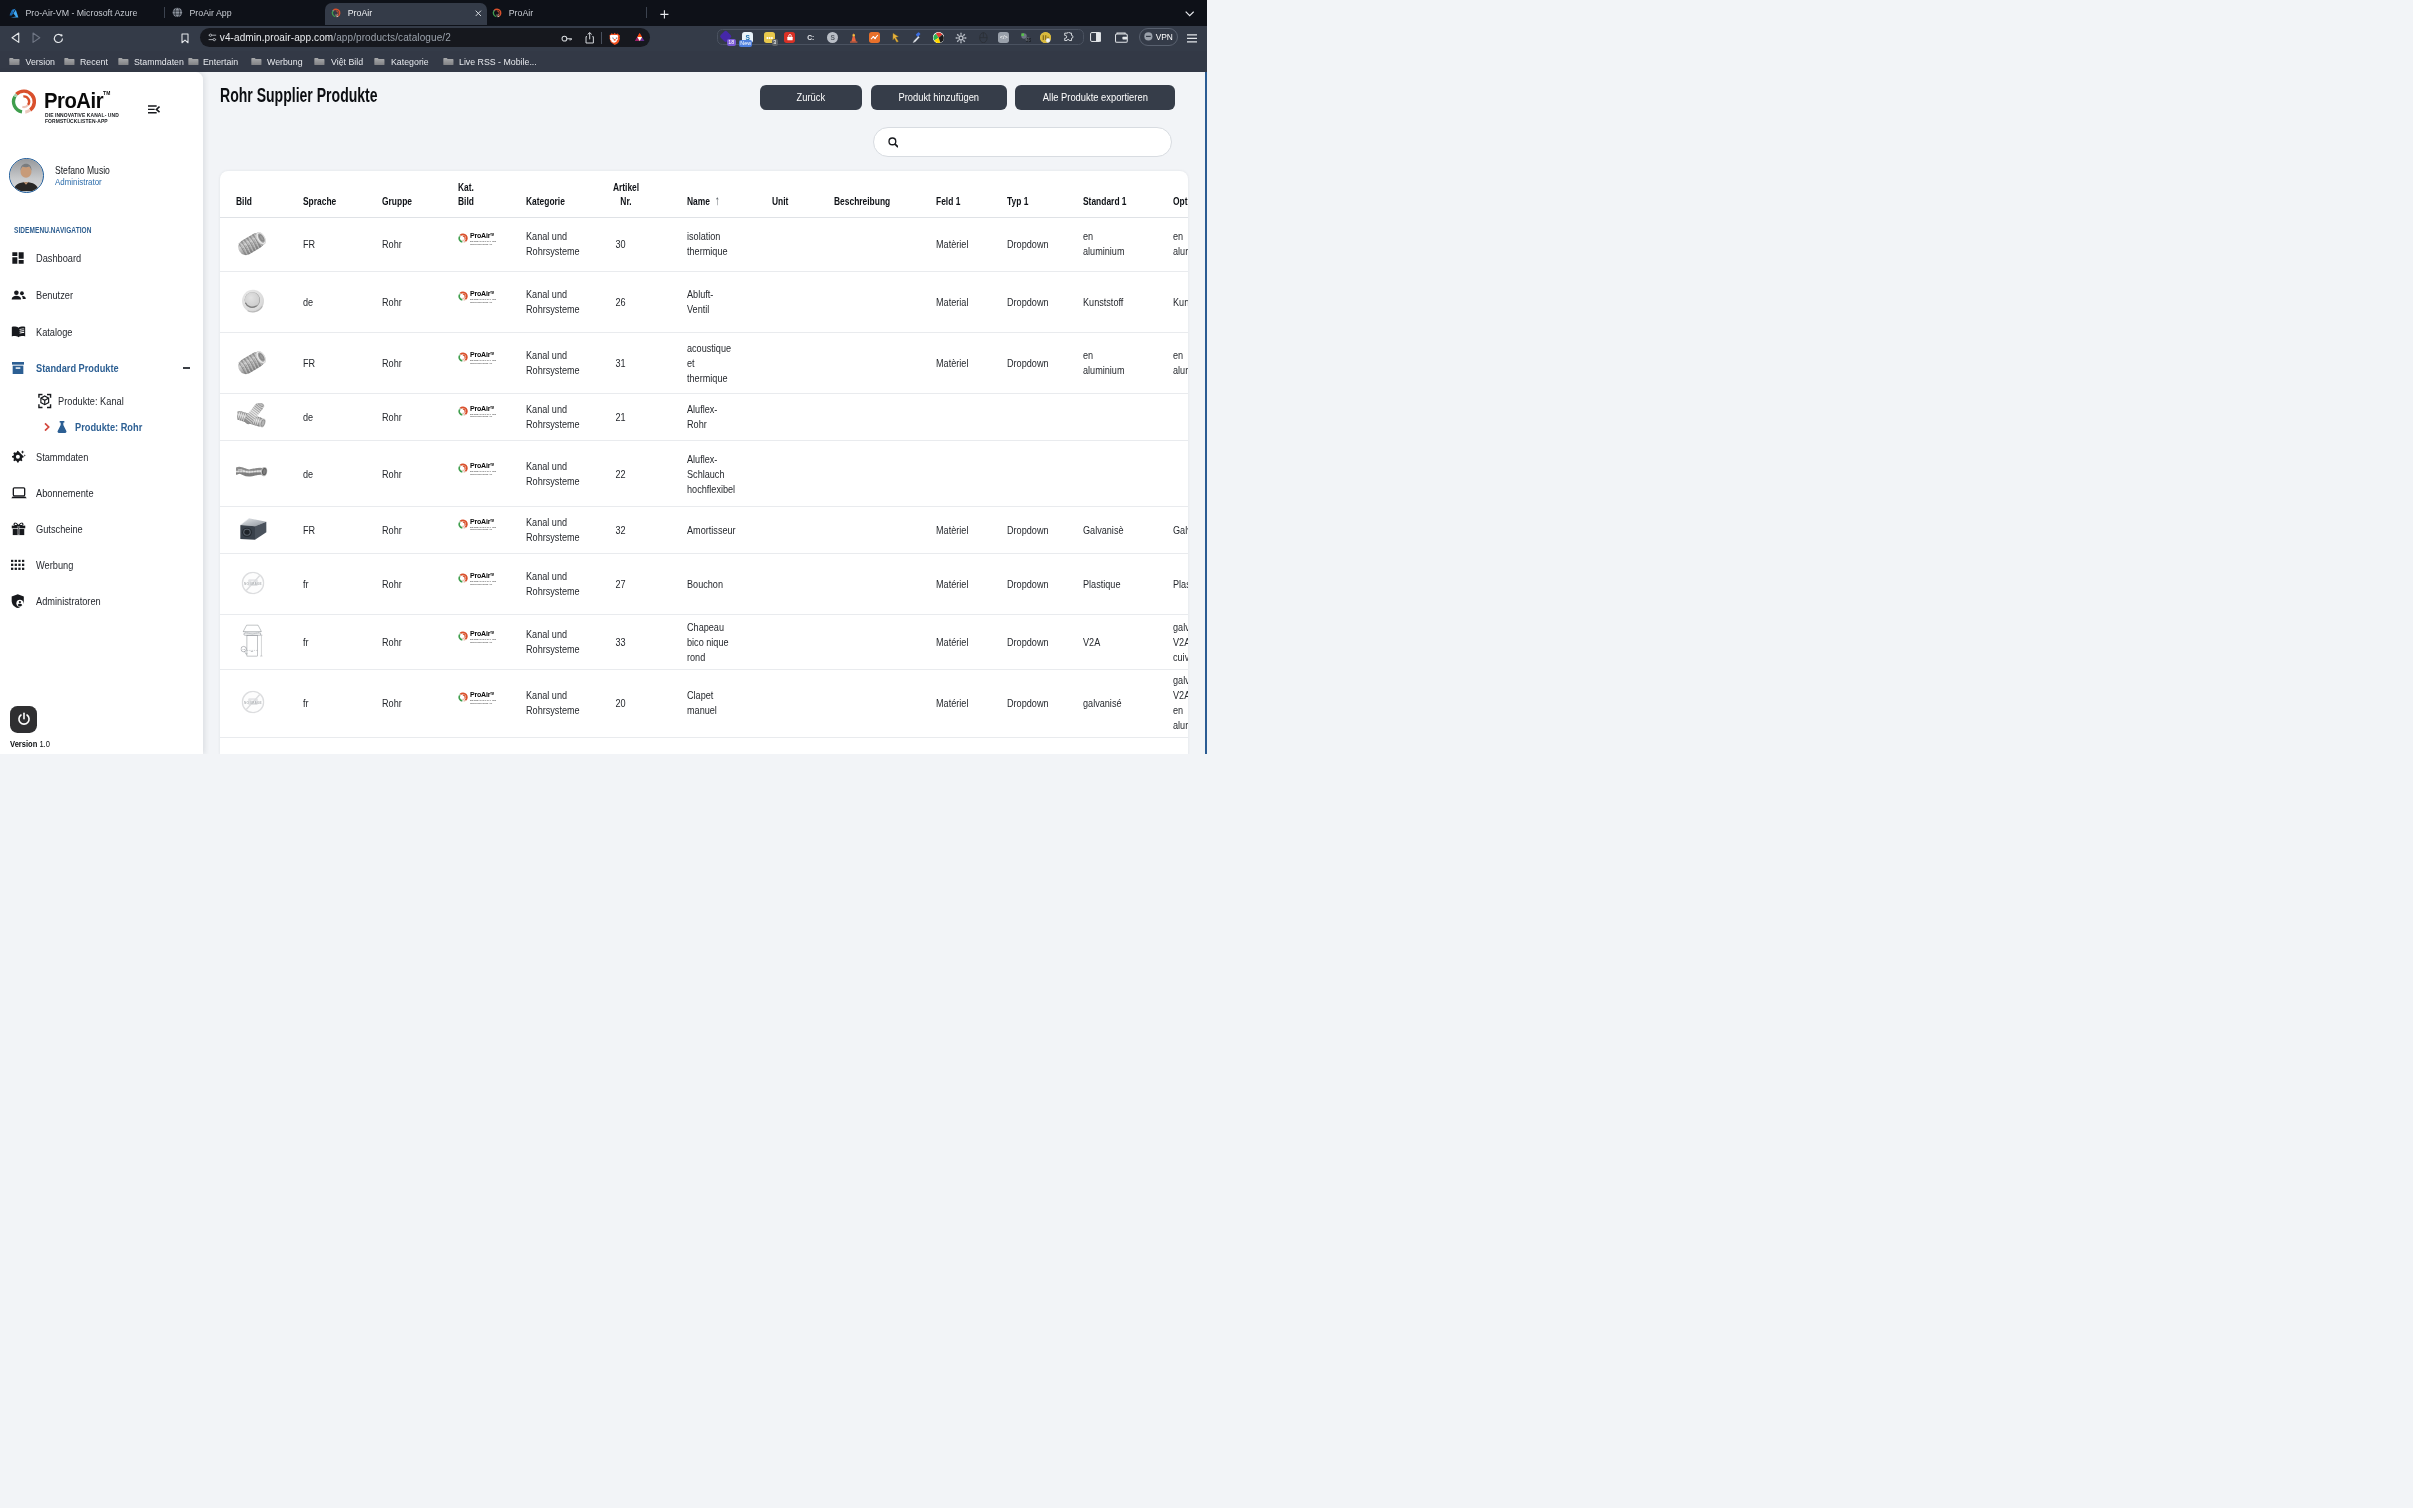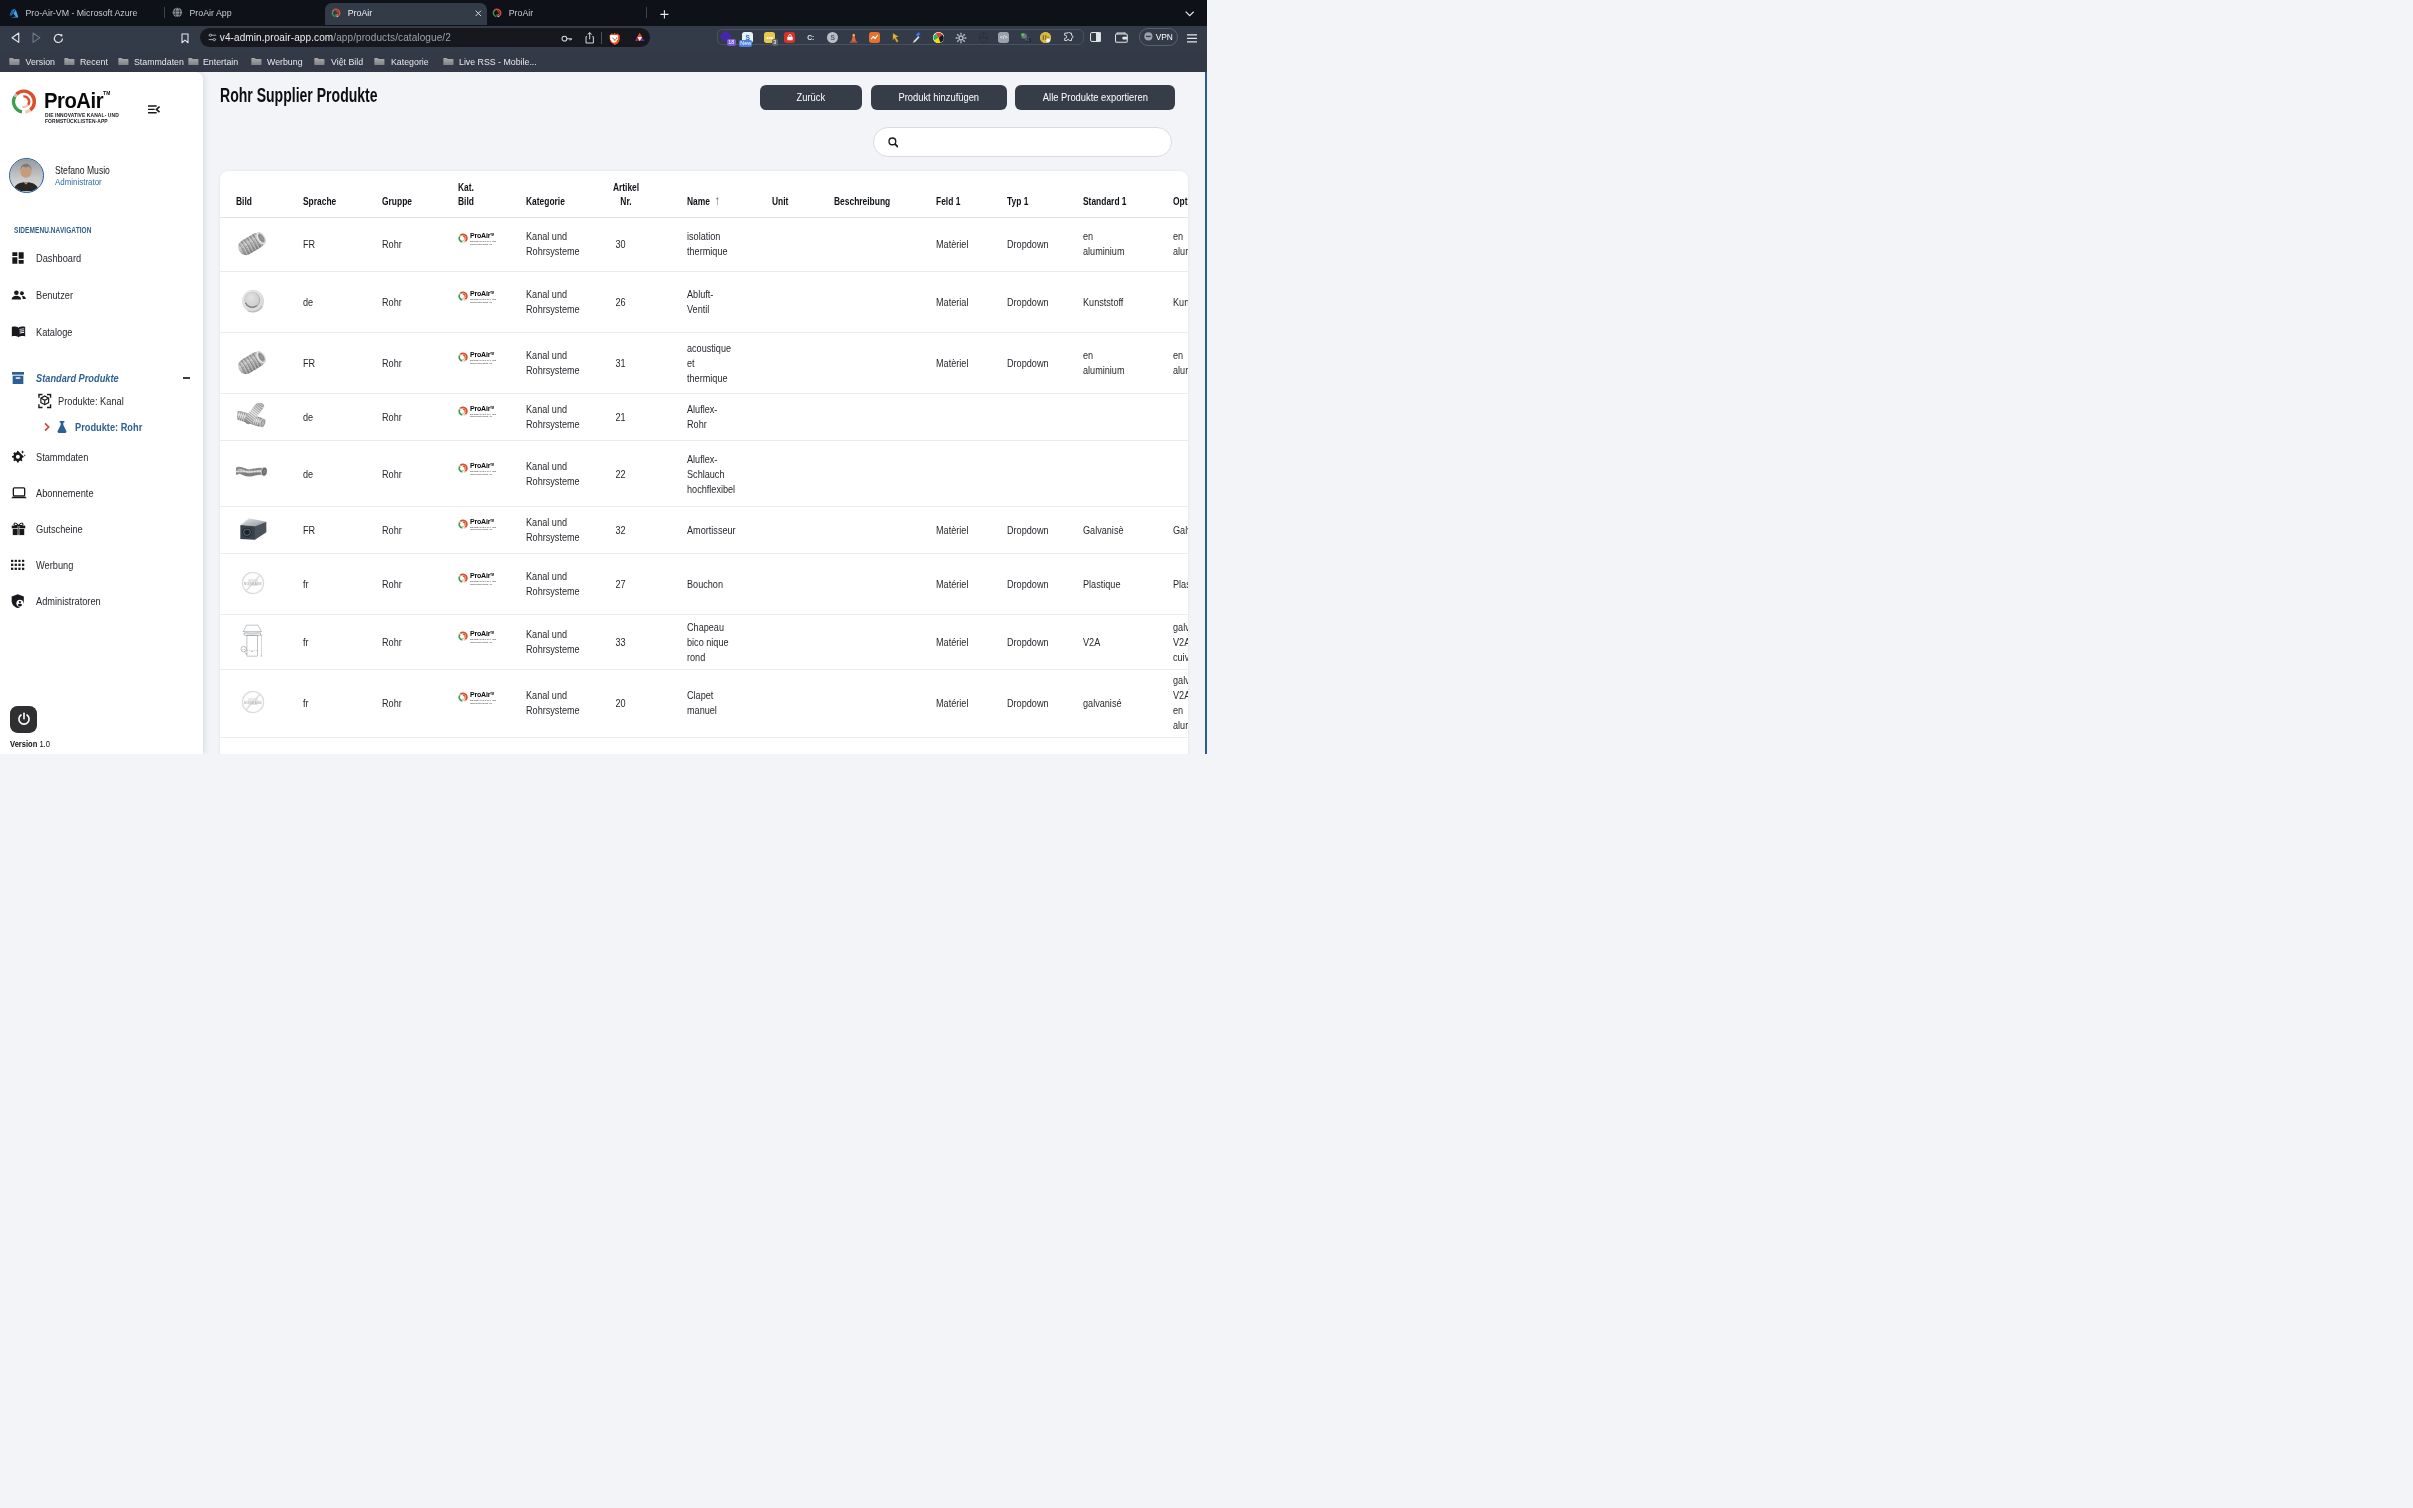--- a/index.html
+++ b/index.html
@@ -338,21 +338,21 @@
       </svg>
       <span class="mtx">Benutzer</span>
     </div>
 <div class="mitem" style="top:250px;">
       <svg class="mic" width="15" height="12" viewBox="0 0 22 18">
         <path d="M11 2.5C9.2 1.2 6.8 0.8 4.5 0.8c-1.3 0-2.5.2-3.5.6v14.2c1-.4 2.2-.6 3.5-.6 2.3 0 4.7.4 6.5 1.7 1.8-1.3 4.2-1.7 6.5-1.7 1.3 0 2.5.2 3.5.6V1.4c-1-.4-2.2-.6-3.5-.6-2.3 0-4.7.4-6.5 1.7z" fill="#17191d"></path>
         <path d="M12.6 4.6c1.4-.7 3.2-1 4.9-1 .7 0 1.4 0 2 .2v1.4c-.6-.1-1.3-.2-2-.2-1.7 0-3.5.3-4.9 1zM12.6 7.3c1.4-.7 3.2-1 4.9-1 .7 0 1.4 0 2 .2v1.4c-.6-.1-1.3-.2-2-.2-1.7 0-3.5.3-4.9 1zM12.6 10c1.4-.7 3.2-1 4.9-1 .7 0 1.4 0 2 .2v1.4c-.6-.1-1.3-.2-2-.2-1.7 0-3.5.3-4.9 1z" fill="#fff"></path>
       </svg>
       <span class="mtx">Kataloge</span>
     </div>
-<div class="mitem blue" style="top:296px;font-style:italic;">
+<div class="mitem blue" style="top:286px;">
       <svg class="mic" width="14" height="14" viewBox="0 0 21 21">
         <path d="M1.5 1.5h18v4h-18z" fill="#2c5f93"></path>
         <path d="M2.5 7h16v12.5h-16z" fill="#2c5f93"></path>
         <rect x="7" y="9.5" width="7" height="2.2" fill="#fff"></rect>
       </svg>
       <span class="mtx">Standard Produkte</span>
 <div style="position:absolute;left:183px;top:9.4px;width:7.4px;height:1.7px;background:#3a3f45;"></div>
     </div>
 <div class="mitem" style="top:319px;">
       <svg class="mic" style="left:37px;" width="15.5" height="15.5" viewBox="0 0 24 24">

